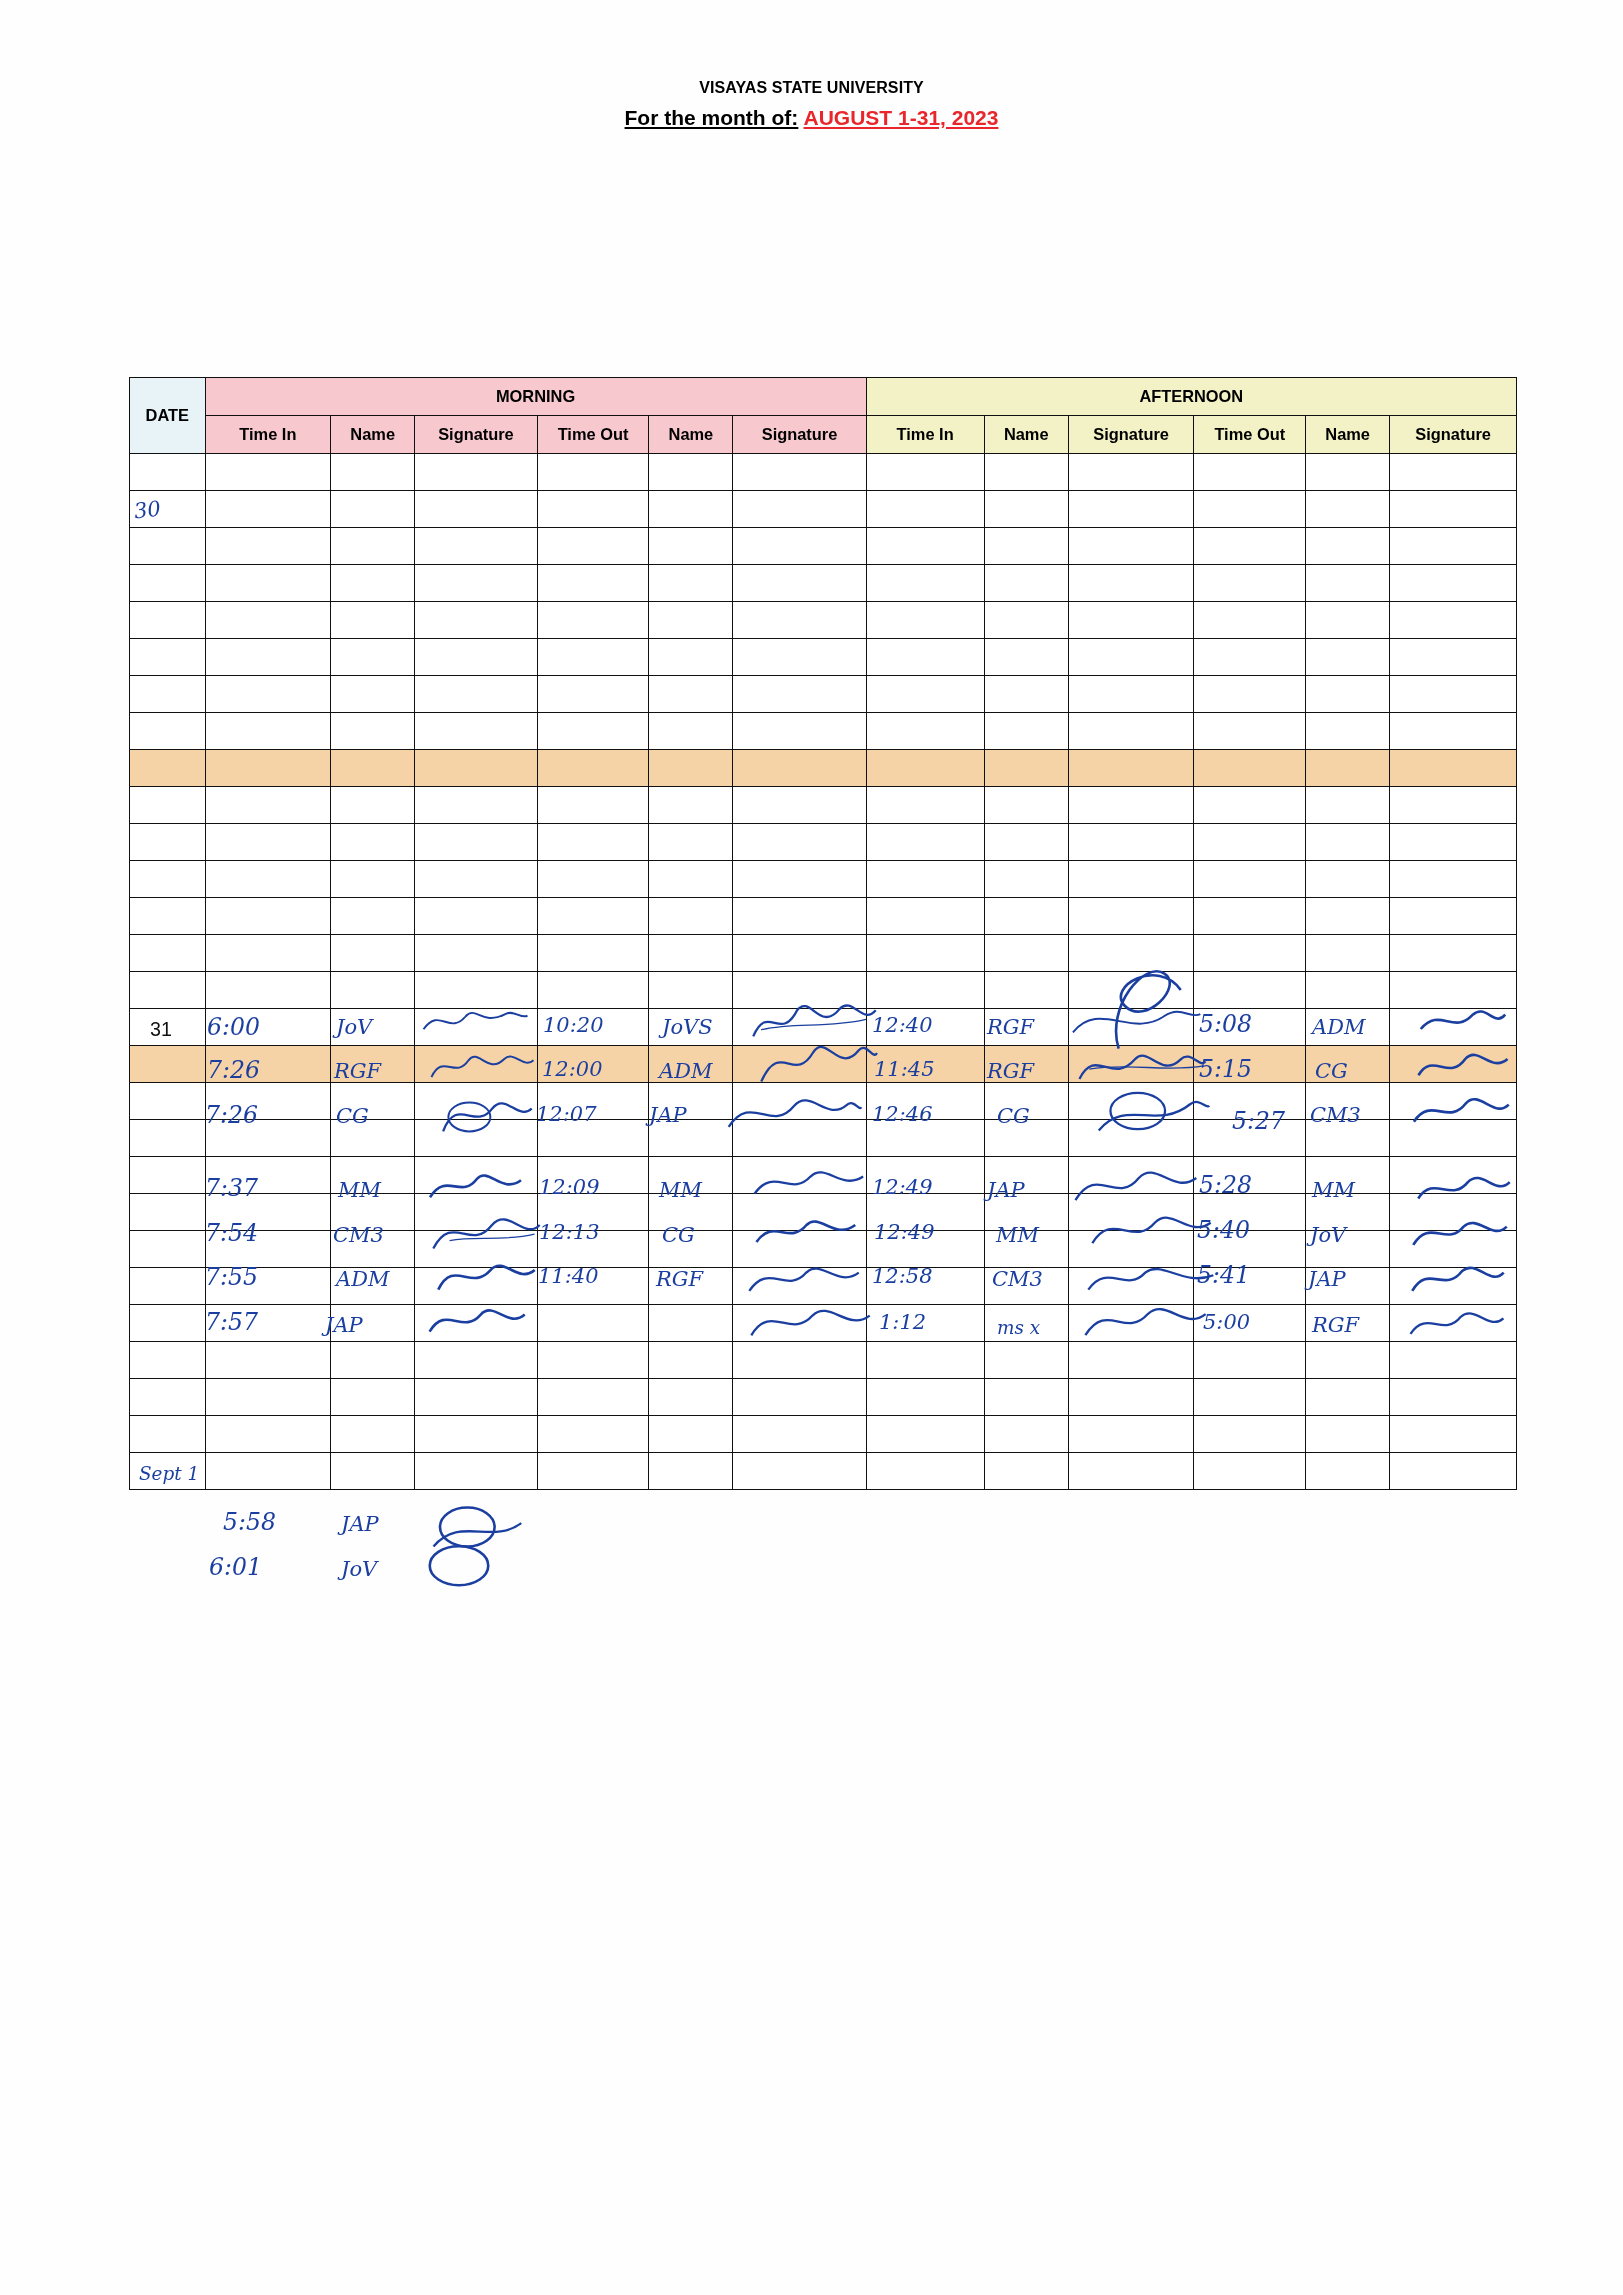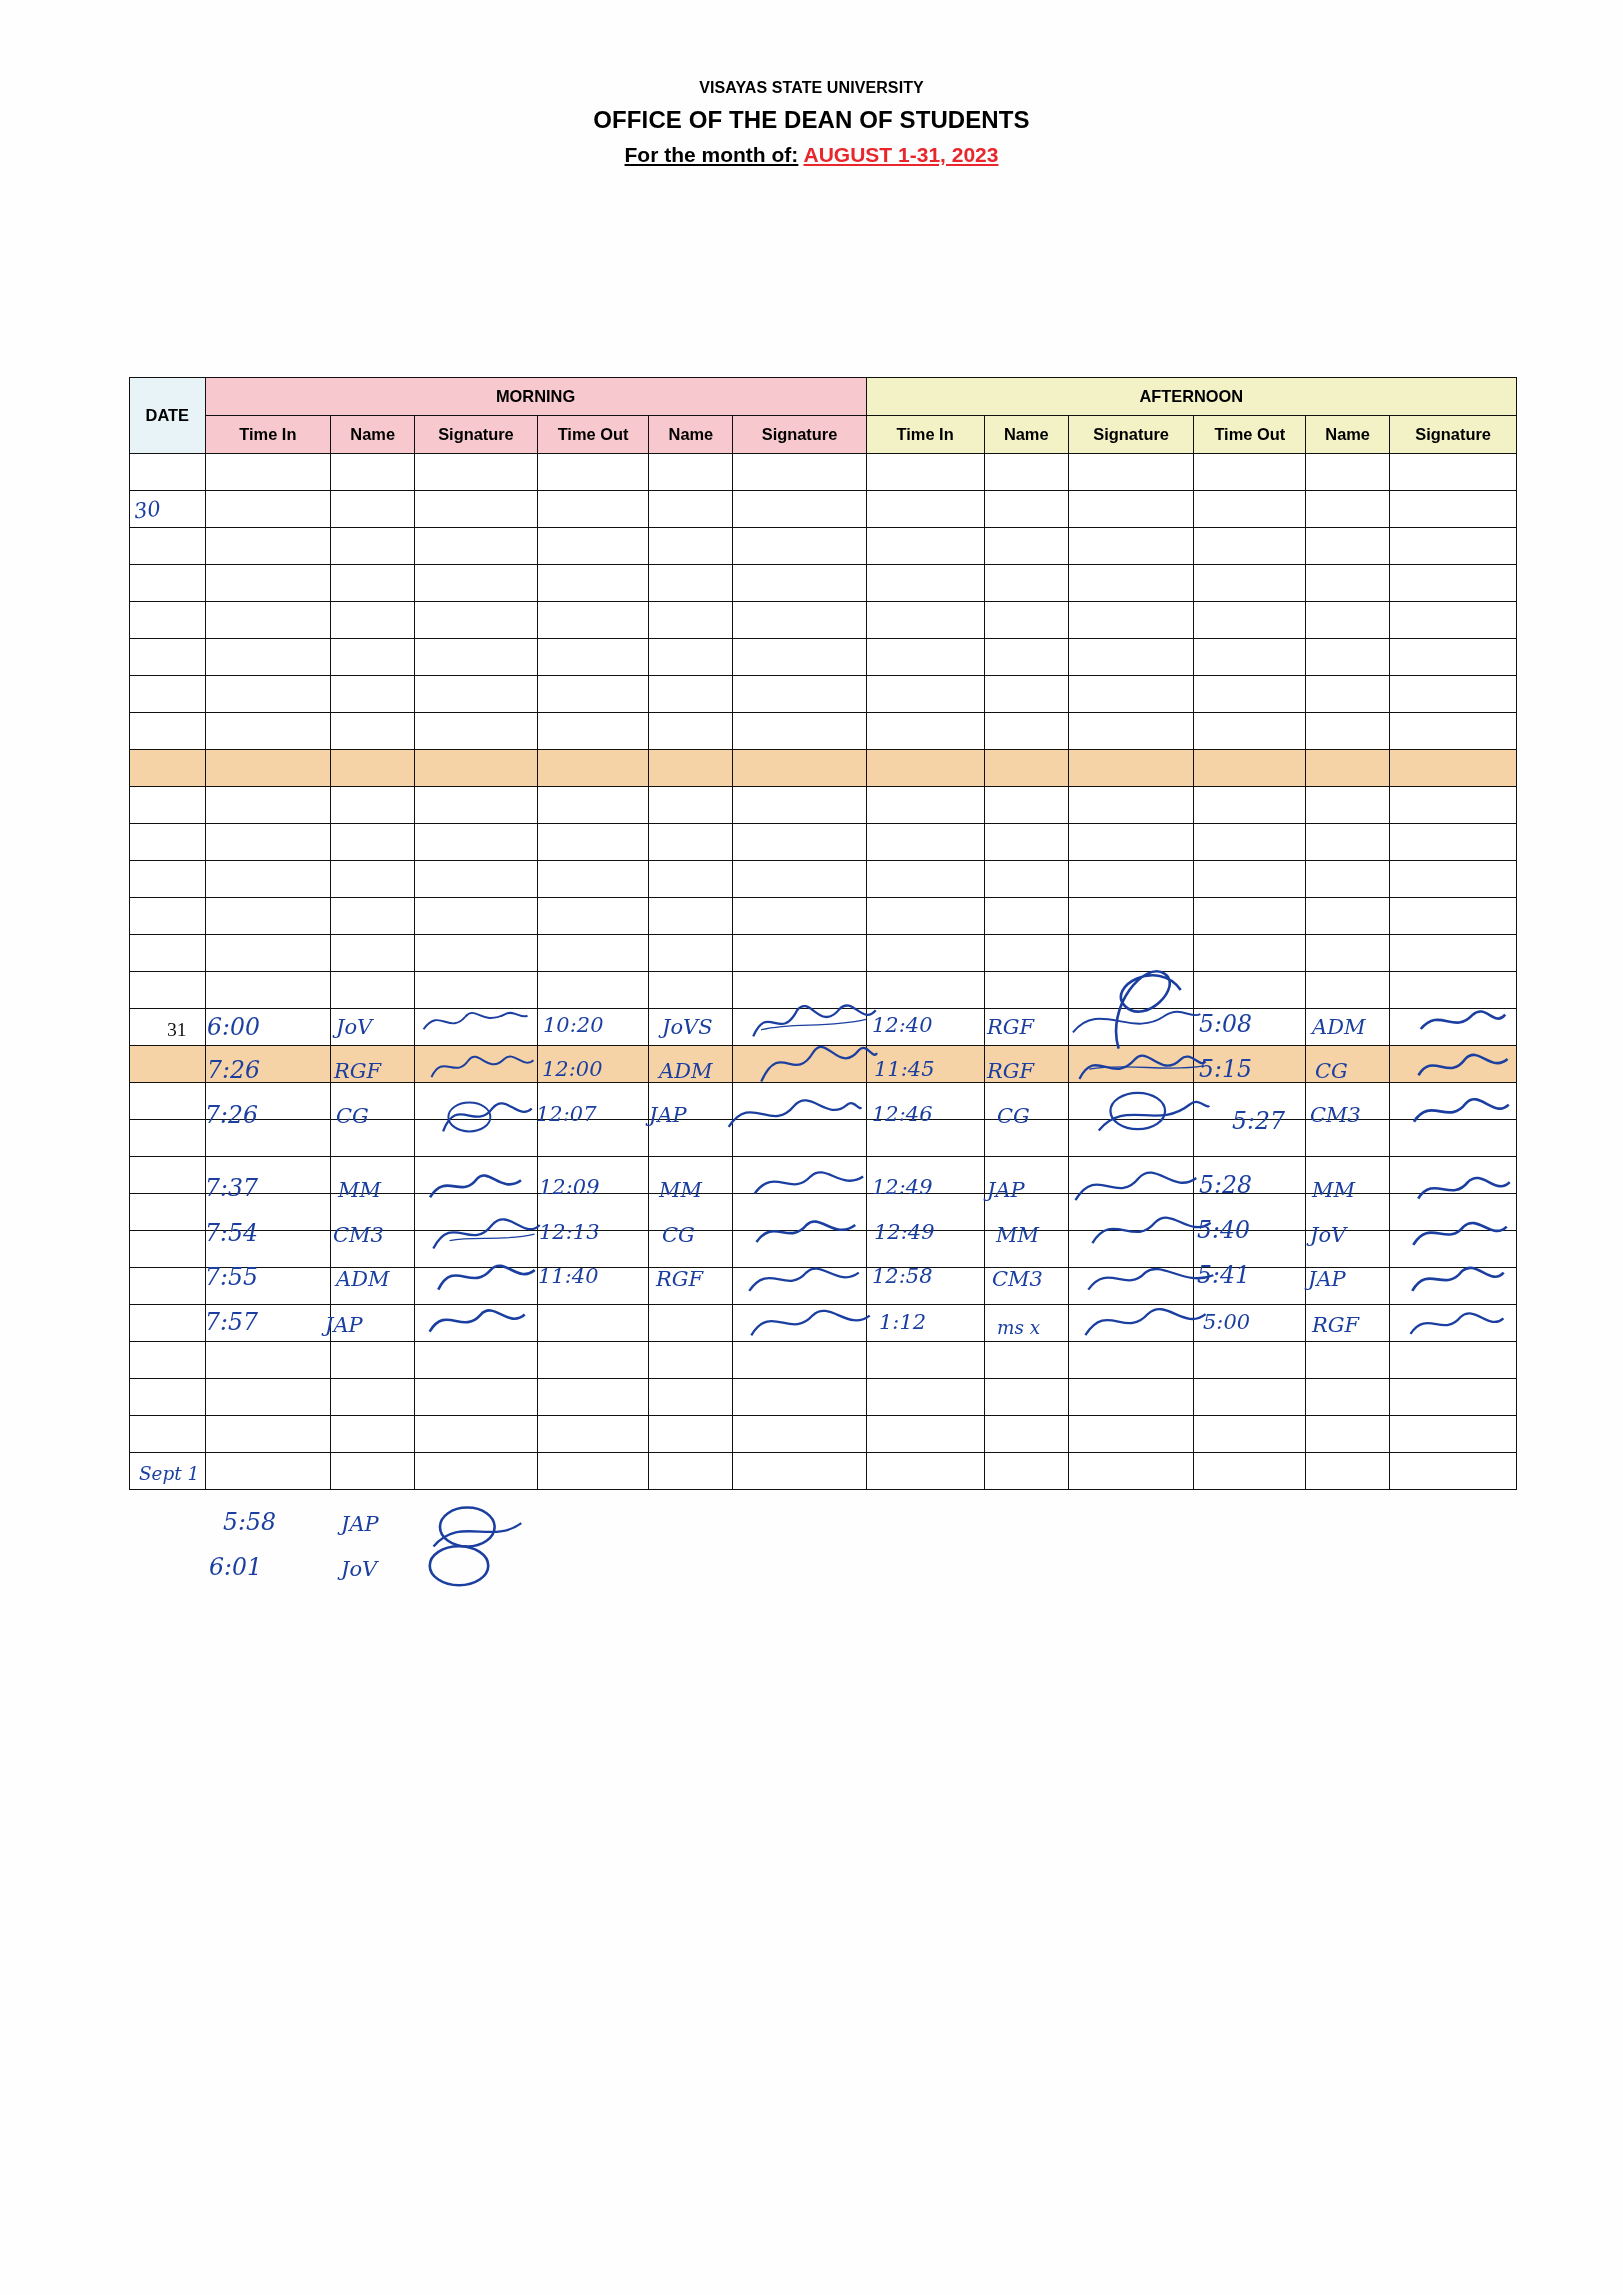--- a/index.html
+++ b/index.html
@@ -150,21 +150,20 @@
     color: #111;
   }
 </style>
 </head>
 <body>
 
 <div class="page">
 
   <div class="header">
     <div class="org-line org-1">VISAYAS STATE UNIVERSITY</div>
-    <div class="org-line org-2">OFFICE OF THE DEAN OF STUDENTS</div>
 
     <div class="month-line">
       <span class="month-label">For the month of:</span><span class="month-value">AUGUST 1-31, 2023</span>
     </div>
   </div>
 
   <div class="table-wrap">
     <table class="dtr">
       <colgroup>
         <col class="c-date">
@@ -624,21 +623,21 @@
             <td></td>
           </tr>
         </tbody>
     </table>
   </div>
 
   <div>
 
     <span class="hw md" style="left:134px; top:498px; transform:rotate(-7deg);">30</span>
 
-    <span class="date-31" style="left:167px; top:1018px;font-family:Liberation Serif, serif;">31</span>
+    <span class="date-31" style="left:150px; top:1018px;">31</span>
 
     <span class="hw sm" style="left:139px; top:1463px;">Sept 1</span>
 
     <span class="hw lg" style="left:207px; top:1013px;">6:00</span>
     <span class="hw md" style="left:336px; top:1015px;">JoV</span>
     <span class="hw md" style="left:543px; top:1013px;">10:20</span>
     <span class="hw md" style="left:662px; top:1015px;">JoVS</span>
     <span class="hw md" style="left:872px; top:1013px;">12:40</span>
     <span class="hw md" style="left:987px; top:1015px;">RGF</span>
     <span class="hw lg" style="left:1199px; top:1010px;">5:08</span>

